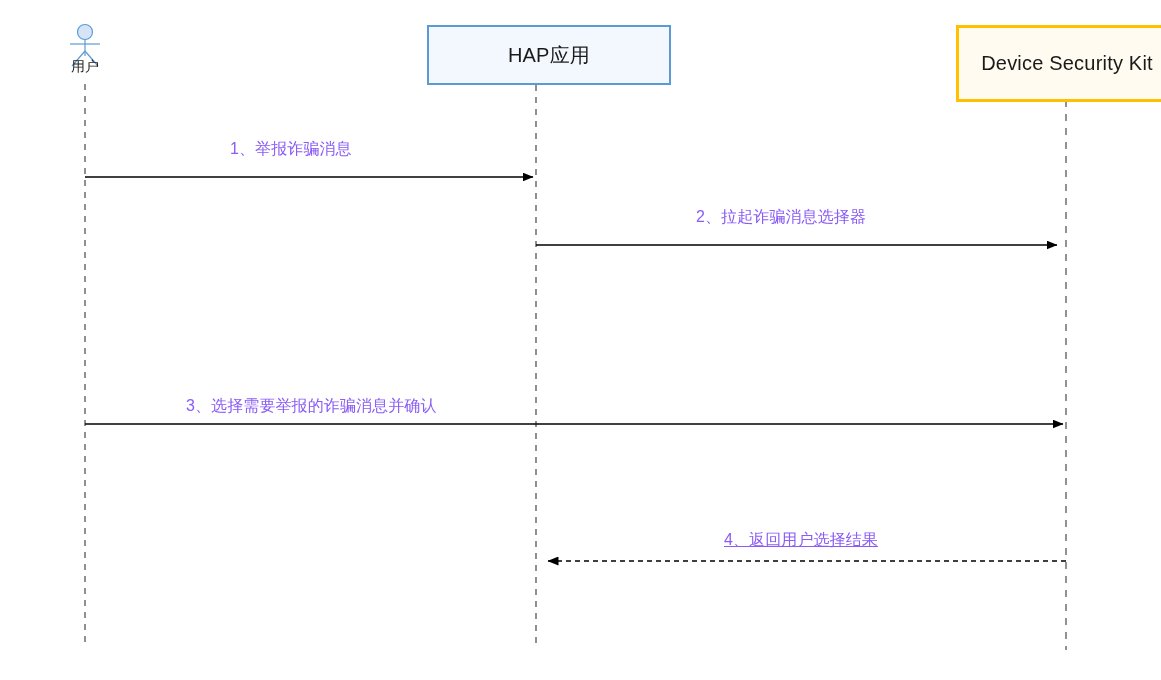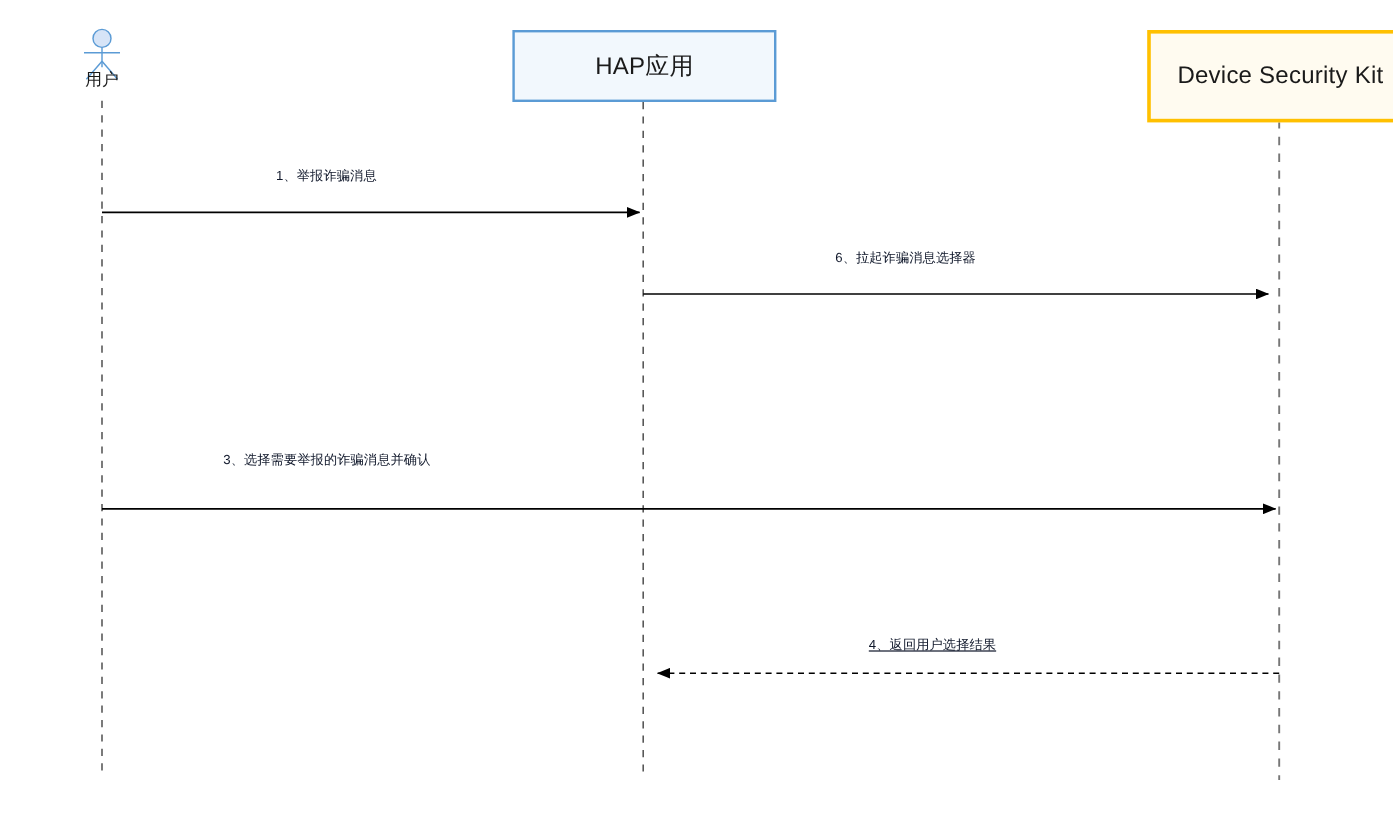--- a/index.html
+++ b/index.html
@@ -27,49 +27,49 @@
     display: flex;
     align-items: center;
     justify-content: center;
     font-size: 20px;
     color: #1a1a1a;
     letter-spacing: 0.2px;
     white-space: nowrap;
   }
   .box-hap {
     left: 383px; top: 25px;
-    width: 220px; height: 60px;
+    width: 244px; height: 60px;
     border: 2px solid #5B9BD5;
     background: #F2F8FD;
   }
   .box-dsk {
     left: 912px; top: 25px;
     width: 222px; height: 77px;
     border: 3px solid #FFC000;
     background: #FFFBF0;
   }
   .actor-label {
     position: absolute;
     left: 0px; top: 58px;
     width: 82px;
     text-align: center;
     font-size: 14px;
     color: #1a1a1a;
     white-space: nowrap;
   }
   .msg-label {
     position: absolute;
-    font-size: 11px;
-    color: #0f172a;
+    font-size: 16px;
+    color: #8b5cf6;
     white-space: nowrap;
     letter-spacing: 0.1px;
   }
   .msg1-label { left: 186px; top: 139px; }
   .msg2-label { left: 652px; top: 207px; }
-  .msg3-label { left: 142px; top: 376px; }
+  .msg3-label { left: 142px; top: 396px; }
   .msg4-label { left: 680px; top: 530px; text-decoration: underline; }
 </style>
 </head>
 <body>
 
 <div id="canvas">
 
   <svg class="layer" viewBox="0 0 1161 680">
     <defs>
       <marker id="arrowRight" markerWidth="11" markerHeight="9" refX="10.5" refY="4.5" orient="auto" markerUnits="userSpaceOnUse">
@@ -106,19 +106,19 @@
   <div class="lifeline-box box-hap">
     <span>HAP应用</span>
   </div>
 
   <div class="lifeline-box box-dsk">
     <span>Device Security Kit</span>
   </div>
 
   <div class="msg-label msg1-label">1、举报诈骗消息</div>
 
-  <div class="msg-label msg2-label">6、拉起诈骗消息选择器</div>
+  <div class="msg-label msg2-label">2、拉起诈骗消息选择器</div>
 
   <div class="msg-label msg3-label">3、选择需要举报的诈骗消息并确认</div>
 
   <div class="msg-label msg4-label">4、返回用户选择结果</div>
 
 </div>
 
 </body></html>

